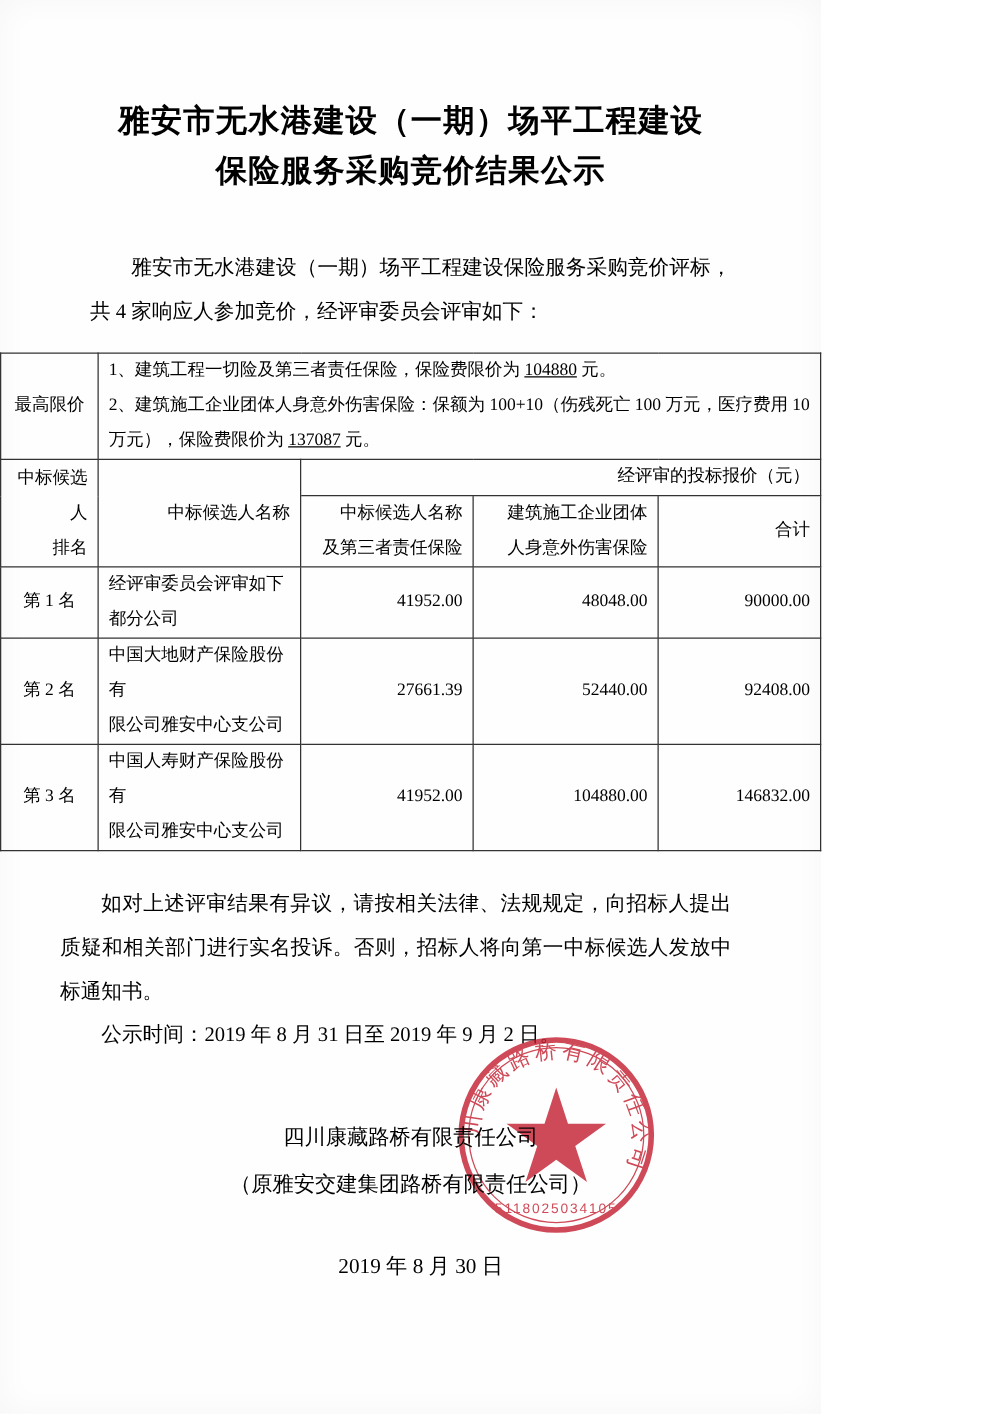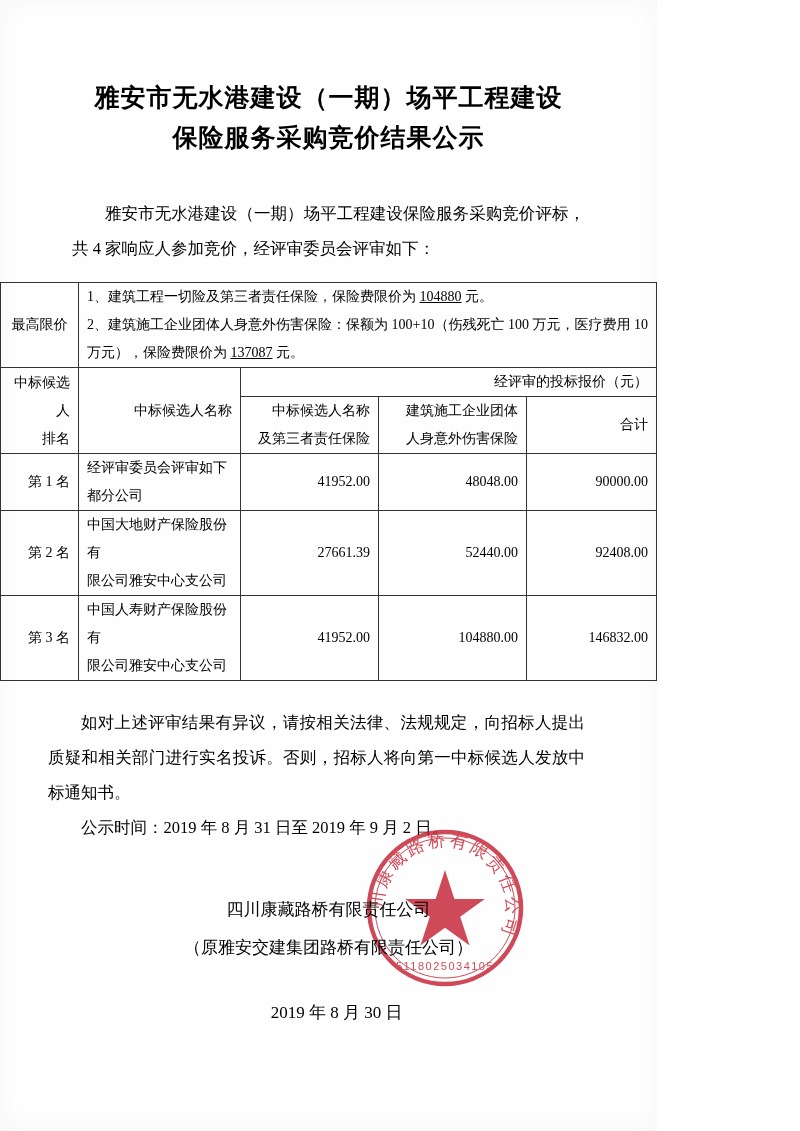--- a/index.html
+++ b/index.html
@@ -87,21 +87,21 @@
   .limit-body .li {
     display: block;
   }
   u.num { text-decoration: underline; }
 
   .hdr-center {
     text-align: right;
     font-size: 14px;
   }
   .rank-cell {
-    text-align: right;
+    text-align: center;
     width: 78px;
   }
   .name-cell {
     width: 162px;
     text-align: left;
     line-height: 30px;
   }
   .num-cell {
     text-align: right;
     padding-right: 14px;

